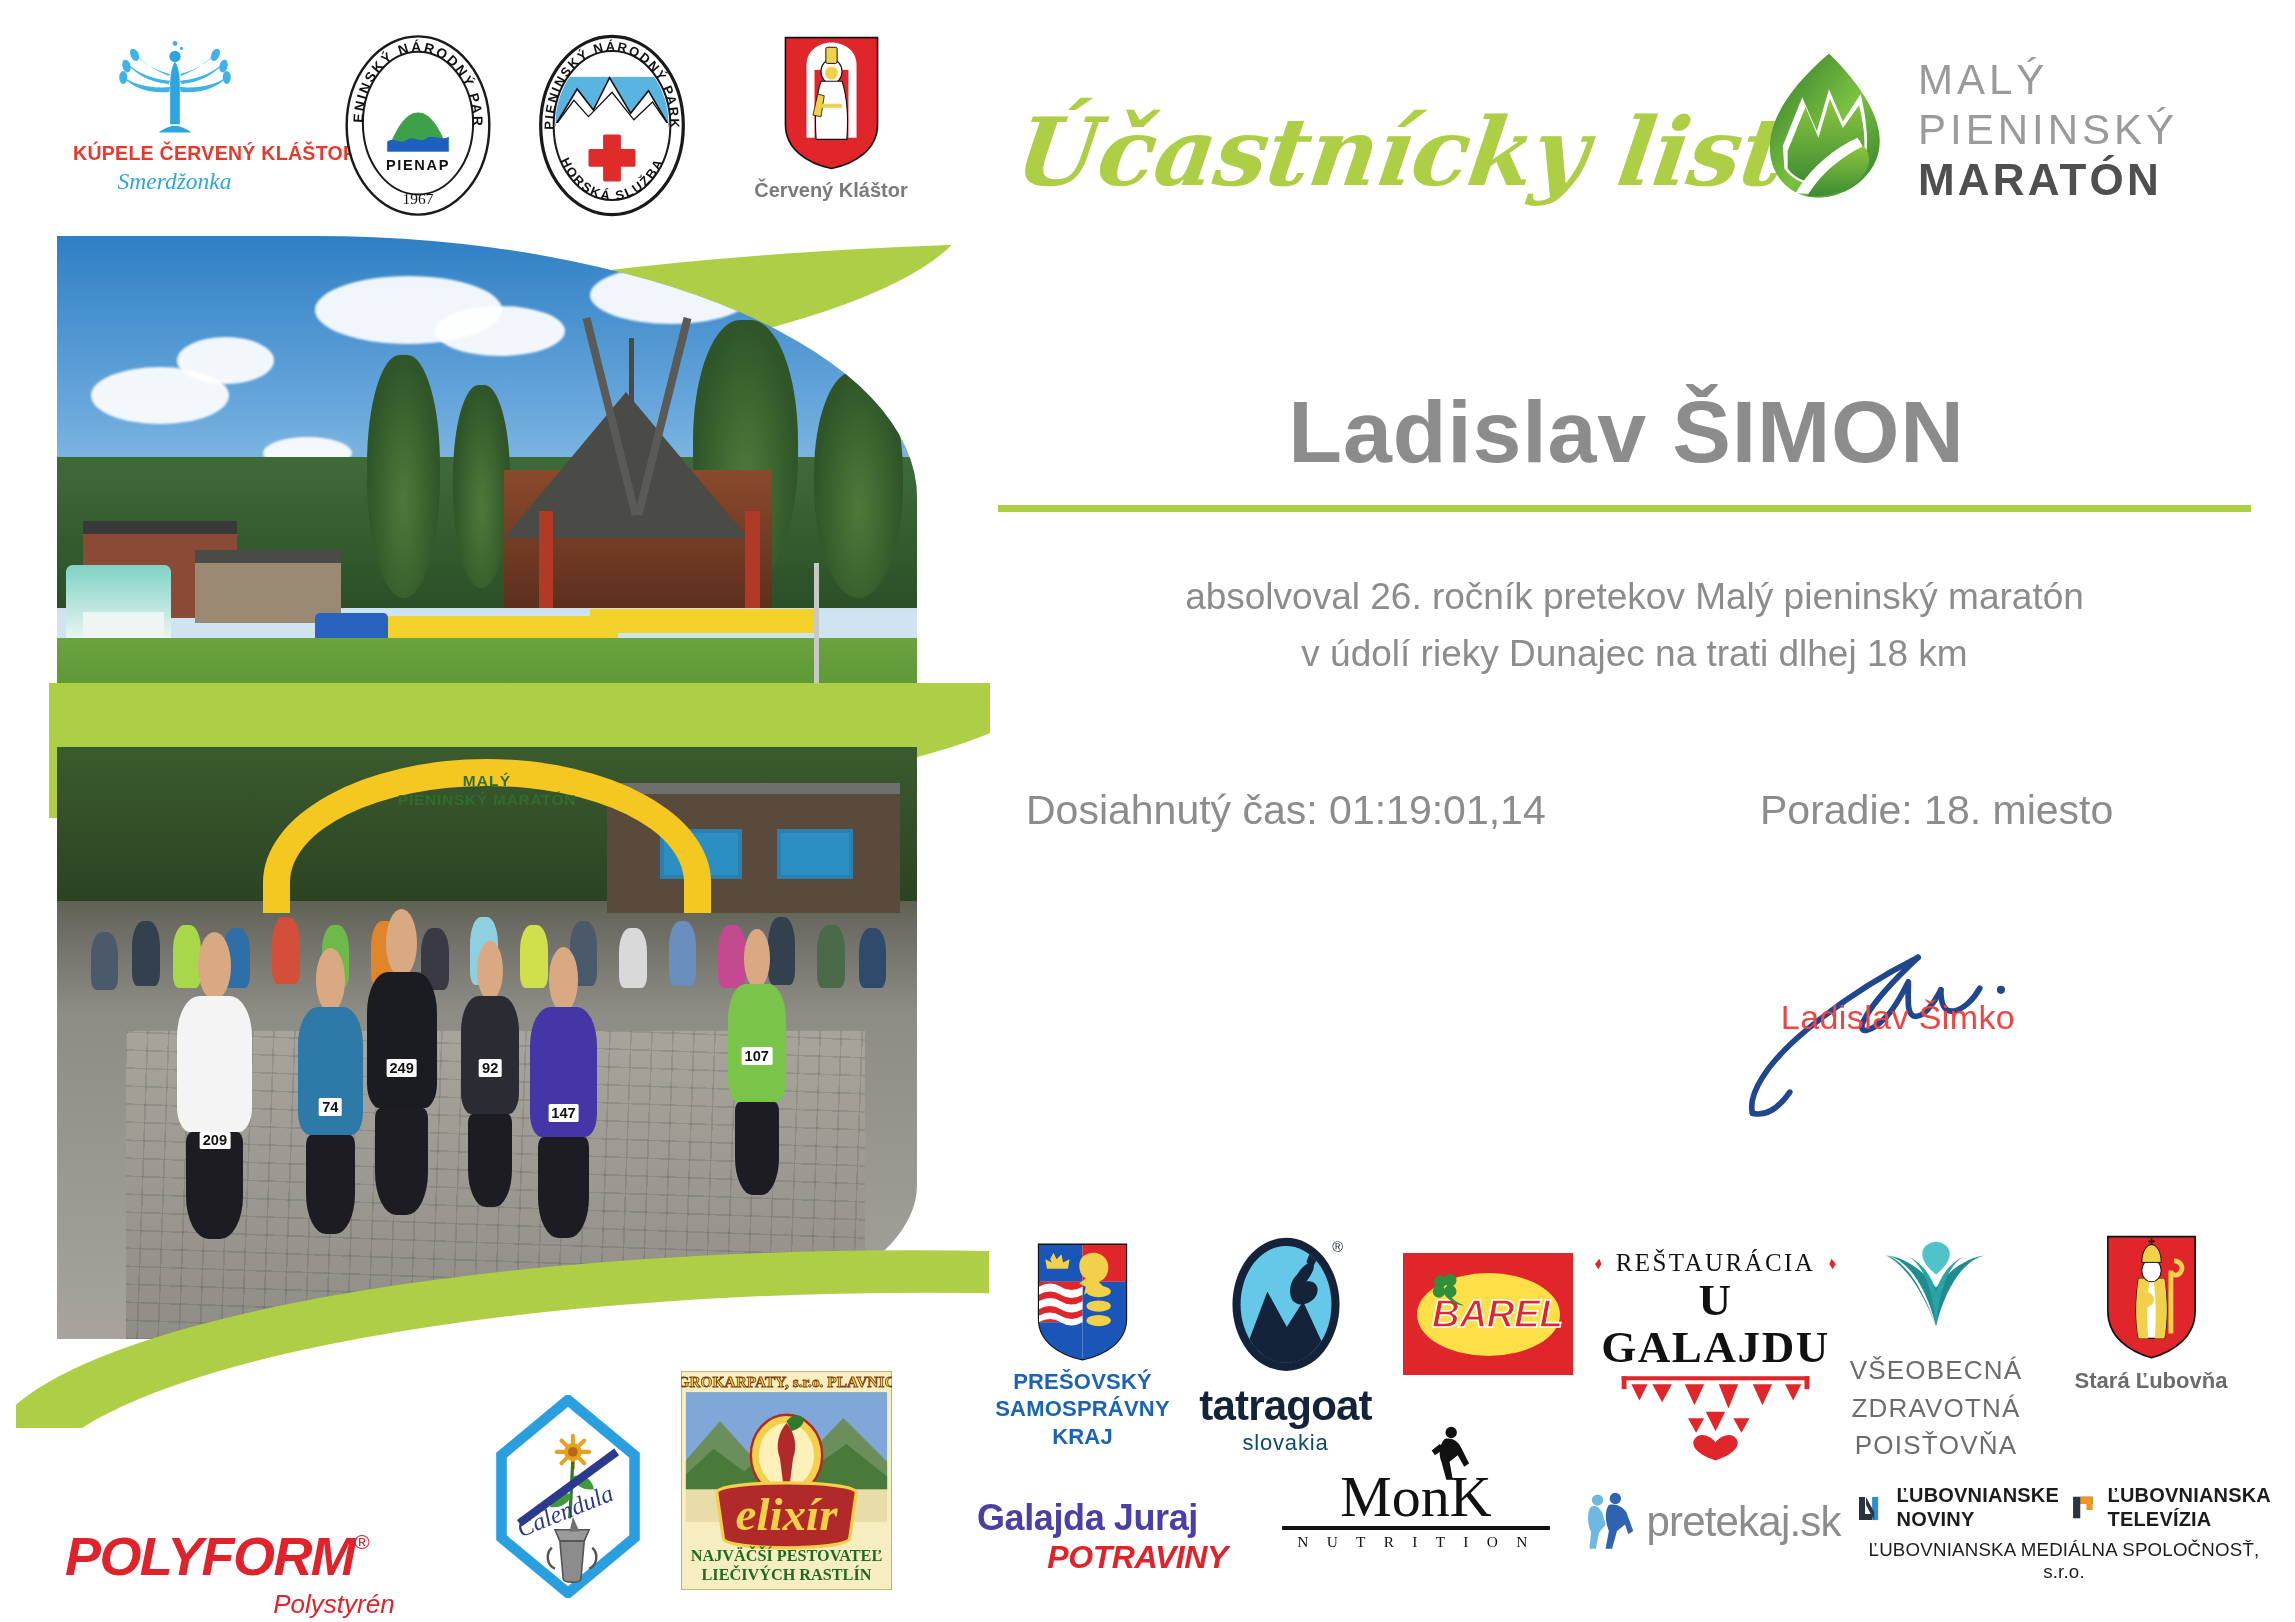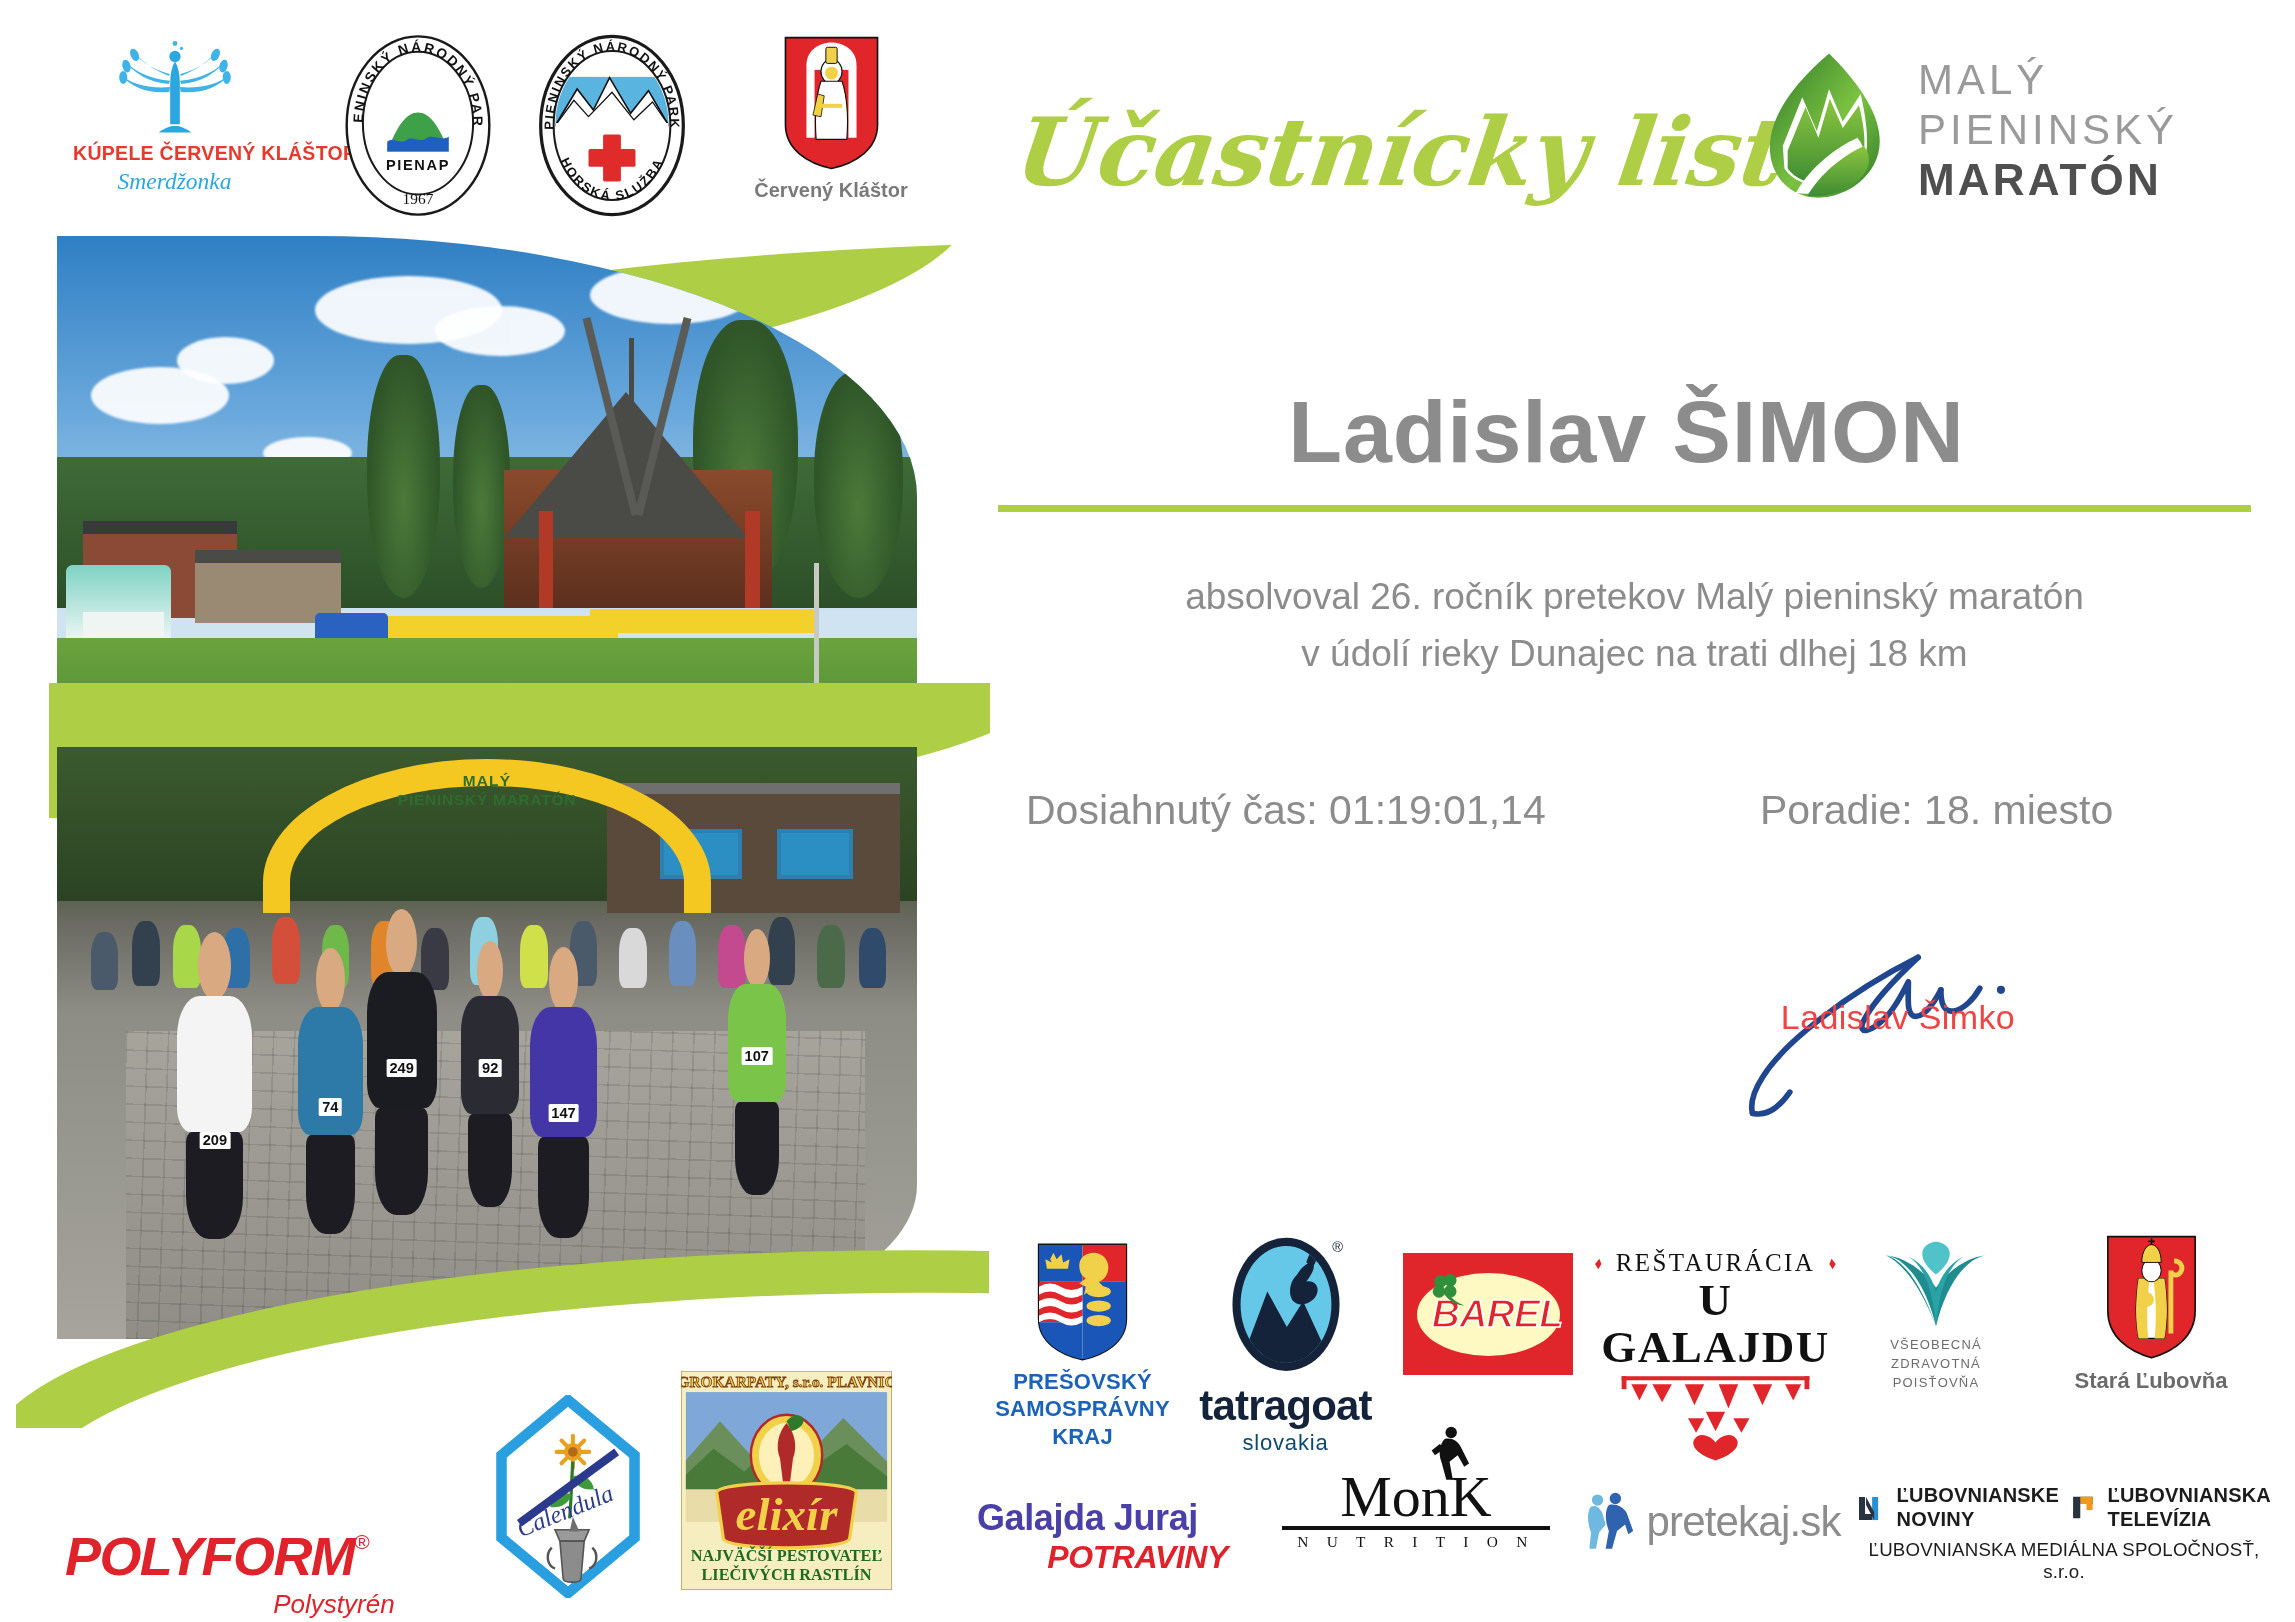--- a/index.html
+++ b/index.html
@@ -150,21 +150,21 @@
   .psk { left:981px; top:1241px; width:203px; }
   .psk .lbl { color:#1a63b8; font-weight:bold; font-size:22px; line-height:1.25; margin-top:4.9px; letter-spacing:0.2px; }
 
   .tg  { left:1192px; top:1233px; width:187px; }
   .tg .w1 { font-size:42px; font-weight:bold; color:#14233a; letter-spacing:-0.8px; margin-top:3.2px; }
   .tg .w2 { font-size:22px; color:#0c4a6e; letter-spacing:0.8px; }
 
   .barel { left:1403px; top:1253px; width:178px; }
   .galajdu { left:1594px; top:1249px; width:243px; }
   .vzp { left:1849px; top:1239px; width:174px; }
-  .vzp .lbl { font-size:13px; color:#6c6c6c; line-height:1.45; letter-spacing:1.2px; margin-top:0; }
+  .vzp .lbl { font-size:26px; color:#6c6c6c; line-height:1.45; letter-spacing:1.2px; margin-top:16px; }
   .sl { left:2064px; top:1233px; width:174px; }
   .sl .lbl { font-size:22px; color:#6b6b6b; font-weight:bold; margin-top:4.9px; }
 
   .gj { left:977px; top:1497px; width:251px; text-align:left; }
   .gj .g1 { font-size:36px; color:#4a3fa8; font-weight:bold; letter-spacing:-0.4px; }
   .gj .g2 { font-size:32px; color:#e0232b; font-weight:bold; font-style:italic; text-align:right; letter-spacing:-0.4px; }
 
   .monk { left:1282px; top:1468px; width:268px; }
   .monk .m1 { font-family:"Liberation Serif", serif; font-size:58px; color:#111; line-height:1; border-bottom:4px solid #111; }
   .monk .m2 { font-family:"Liberation Serif", serif; font-size:15.4px; letter-spacing:7.3px; color:#111; margin-top:3.2px; }
@@ -515,21 +515,21 @@
         <rect x="19" y="150" width="112" height="14"></rect>
       </g>
       <text x="132" y="24" font-size="18" fill="#14233a" font-family="Liberation Sans, sans-serif">®</text>
     </svg>
     <div class="w1">tatragoat</div>
     <div class="w2">slovakia</div>
   </div>
 
   <div class="spon barel">
     <div style="width:170px; height:122px; background:#e0252b; display:flex; align-items:center; justify-content:center;">
-      <div style="width:143px; height:83px; background:#fef9c3; border-radius:50%; position:relative; display:flex; align-items:center; justify-content:center;">
+      <div style="width:143px; height:83px; background:#fde047; border-radius:50%; position:relative; display:flex; align-items:center; justify-content:center;">
         <svg viewBox="0 0 60 60" width="42" height="42" style="position:absolute; left:8px; top:-3.2px;">
           <g fill="#2f8f3a">
             <circle cx="22" cy="18" r="9"></circle>
               <circle cx="36" cy="16" r="9"></circle>
               <circle cx="20" cy="32" r="9"></circle>
               <circle cx="36" cy="32" r="9"></circle>
             <path d="M30 30 C36 42 46 48 56 52 C46 52 34 46 28 36 Z"></path>
           </g>
         </svg>
         <span style="font-size:39px; font-weight:bold; font-style:italic; color:#e0252b;

